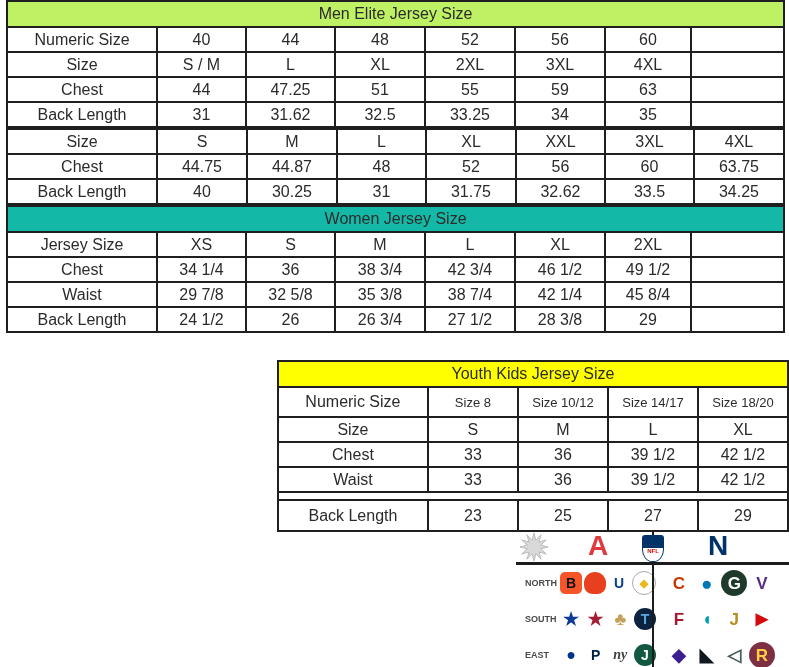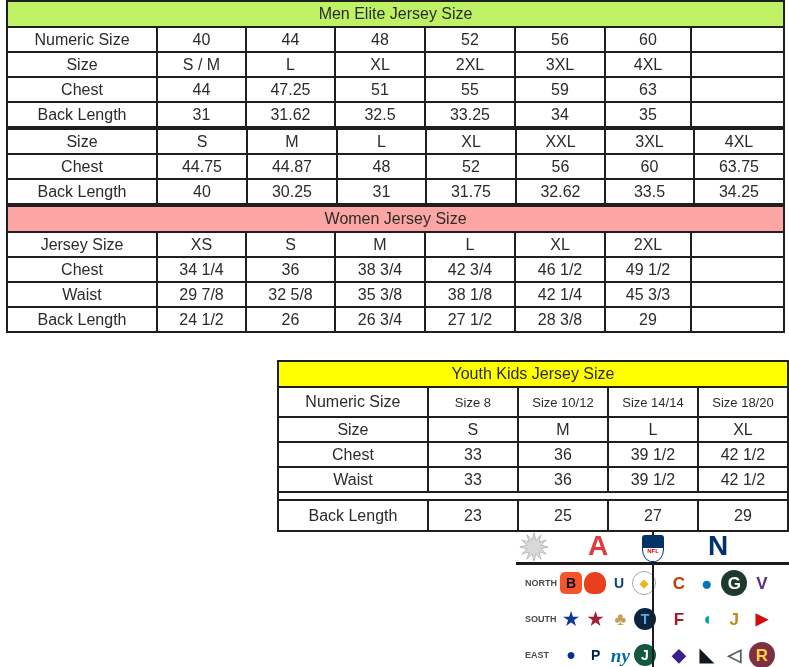--- a/index.html
+++ b/index.html
@@ -180,21 +180,21 @@
         <col style="width:89px">
         <col style="width:89px">
         <col style="width:90px">
         <col style="width:90px">
         <col style="width:90px">
         <col style="width:86px">
         <col style="width:93px">
       </colgroup>
     <tbody>
         <tr>
-          <td class="sec" colspan="8" style="background:#fca5a5">Women Jersey Size</td>
+          <td class="sec" colspan="8" style="background:#14b8a6">Women Jersey Size</td>
         </tr>
     <tr class="r">
       <td>Jersey Size</td>
       <td>XS</td>
       <td>S</td>
       <td>M</td>
       <td>L</td>
       <td>XL</td>
       <td>2XL</td>
       <td></td>
@@ -207,23 +207,23 @@
       <td>42 3/4</td>
       <td>46 1/2</td>
       <td>49 1/2</td>
       <td></td>
     </tr>
     <tr class="r">
       <td>Waist</td>
       <td>29 7/8</td>
       <td>32 5/8</td>
       <td>35 3/8</td>
-      <td>38 1/8</td>
+      <td>38 7/4</td>
       <td>42 1/4</td>
-      <td>45 3/3</td>
+      <td>45 8/4</td>
       <td></td>
     </tr>
     <tr class="r">
       <td>Back Length</td>
       <td>24 1/2</td>
       <td>26</td>
       <td>26 3/4</td>
       <td>27 1/2</td>
       <td>28 3/8</td>
       <td>29</td>
@@ -243,21 +243,21 @@
           <col style="width:90px">
         </colgroup>
       <tbody>
           <tr>
             <td class="sec" colspan="5" style="background:#ffff00">Youth Kids Jersey Size</td>
           </tr>
       <tr class="small-head">
         <td style="font-size:16px">Numeric Size</td>
         <td>Size 8</td>
         <td>Size 10/12</td>
-        <td>Size 14/14</td>
+        <td>Size 14/17</td>
         <td>Size 18/20</td>
       </tr>
       <tr class="youth-r">
         <td>Size</td>
         <td>S</td>
         <td>M</td>
         <td>L</td>
         <td>XL</td>
       </tr>
       <tr class="youth-r">
@@ -333,21 +333,21 @@
           <span class="logo" style="background:#ffffff;color:#b78b1f">J</span>
           <span class="logo" style="background:#ffffff;color:#d50a0a;font-size:16px">▶</span>
         </span>
       </div>
 
       <div class="division-row">
         <span class="division-label">EAST</span>
         <span class="team-group group-afc">
           <span class="logo" style="background:#ffffff;color:#00338d;font-size:16px">●</span>
           <span class="logo" style="background:#ffffff;color:#002244">P</span>
-          <span class="logo" style="background:#ffffff;color:#0369a1;font-family:'Liberation Serif',serif;font-style:italic;font-size:19px">ny</span>
+          <span class="logo" style="background:#ffffff;color:#404040;font-family:'Liberation Serif',serif;font-style:italic;font-size:14px">ny</span>
           <span class="logo" style="background:#125740;color:#ffffff;border-radius:50%">J</span>
         </span>
         <span class="team-group group-nfc">
           <span class="logo" style="background:#ffffff;color:#3b1e8f;font-size:18px">◆</span>
           <span class="logo" style="background:#ffffff;color:#101820;font-size:18px">◣</span>
           <span class="logo" style="background:#ffffff;color:#4d5d60;font-size:18px">◁</span>
           <span class="logo" style="background:#7c3041;color:#ffce44;border-radius:50%">R</span>
         </span>
       </div>
 

